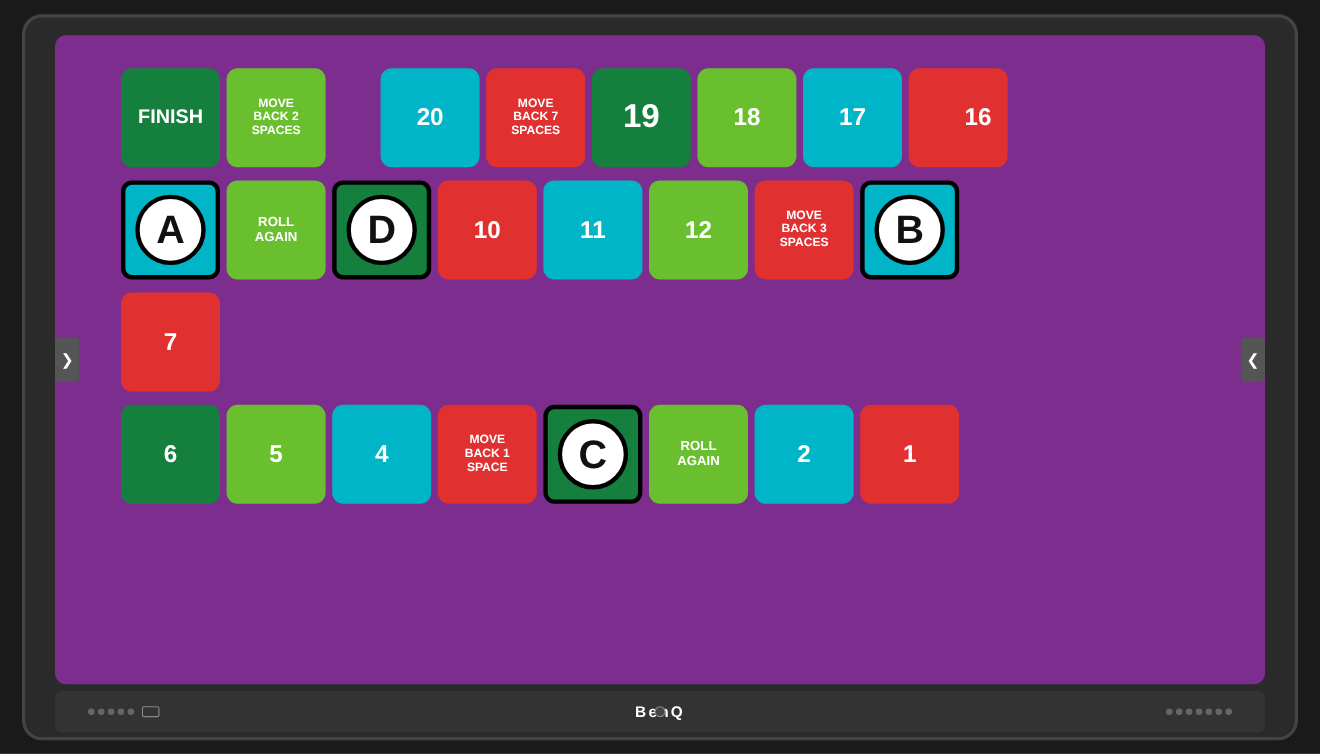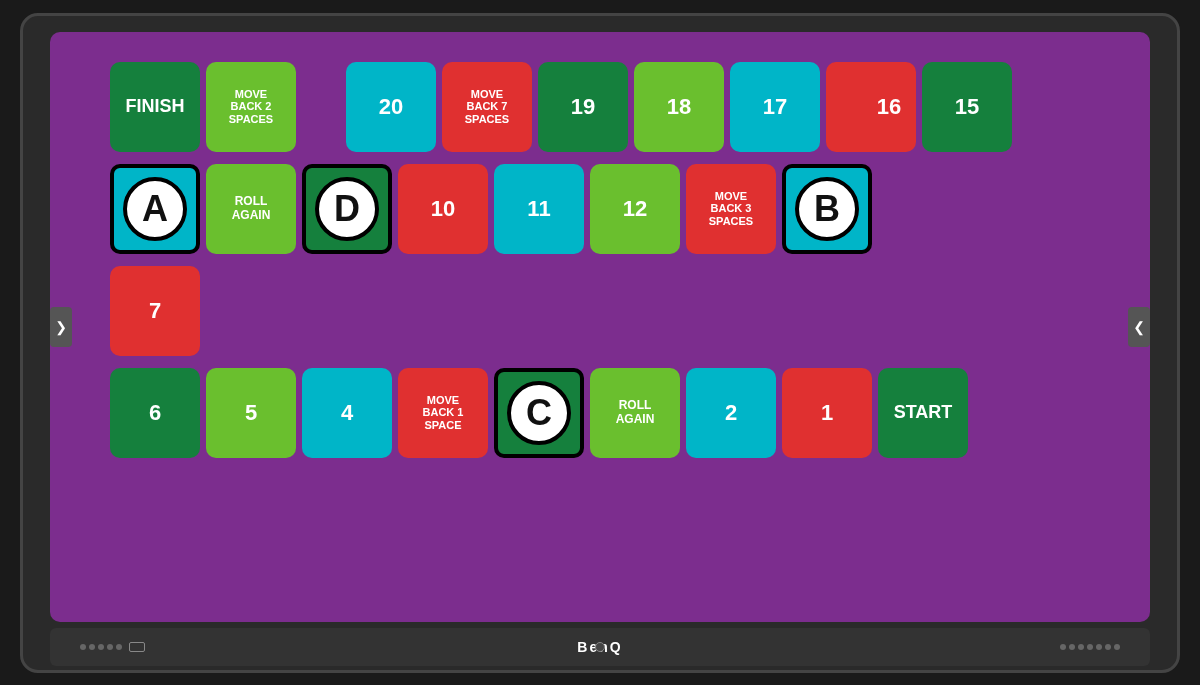--- a/index.html
+++ b/index.html
@@ -152,29 +152,28 @@
           <div style="display:flex; gap:6px;">
 
             <div class="cell cell-sm yellow" style="font-size:18px; font-weight:900;">FINISH</div>
 
             <div class="cell cell-sm green" style="font-size:11px; padding:4px;">MOVE<br>BACK 2<br>SPACES</div>
 
             <div class="cell cell-sm teal" style="font-size:22px;margin-left:44px;">20</div>
 
             <div class="cell cell-sm red" style="font-size:11px; padding:4px;">MOVE<br>BACK 7<br>SPACES</div>
 
-            <div class="cell cell-sm yellow" style="font-size:22px;">19</div>
+            <div class="cell cell-sm yellow" style="font-size:30px;">19</div>
 
             <div class="cell cell-sm green" style="font-size:22px;">18</div>
 
             <div class="cell cell-sm teal" style="font-size:22px;">17</div>
 
             <div class="cell cell-sm red" style="font-size:22px;padding-left:36px;">16</div>
 
-            <div class="cell cell-sm yellow" style="font-size:22px;">15</div>
           </div>
         </div>
 
       </div>
 
       <div style="display:flex; gap:6px; align-items:center; margin-top:4px;">
 
         <div class="cell cell-sm teal" style="border: 4px solid #000;">
           <div class="circle-inner">A</div>
         </div>
@@ -225,21 +224,20 @@
         <div class="cell cell-sm yellow" style="border: 4px solid #000;">
           <div class="circle-inner">C</div>
         </div>
 
         <div class="cell cell-sm green" style="font-size:12px; padding:4px;">ROLL<br>AGAIN</div>
 
         <div class="cell cell-sm teal" style="font-size:22px;">2</div>
 
         <div class="cell cell-sm red" style="font-size:22px;">1</div>
 
-        <div class="cell cell-sm yellow" style="font-size:18px; font-weight:900;">START</div>
       </div>
 
     </div>
   </div>
 
   <div class="benq-bar">
     <div class="bar-dots-left">
       <div class="dot"></div>
       <div class="dot"></div>
       <div class="dot"></div>

